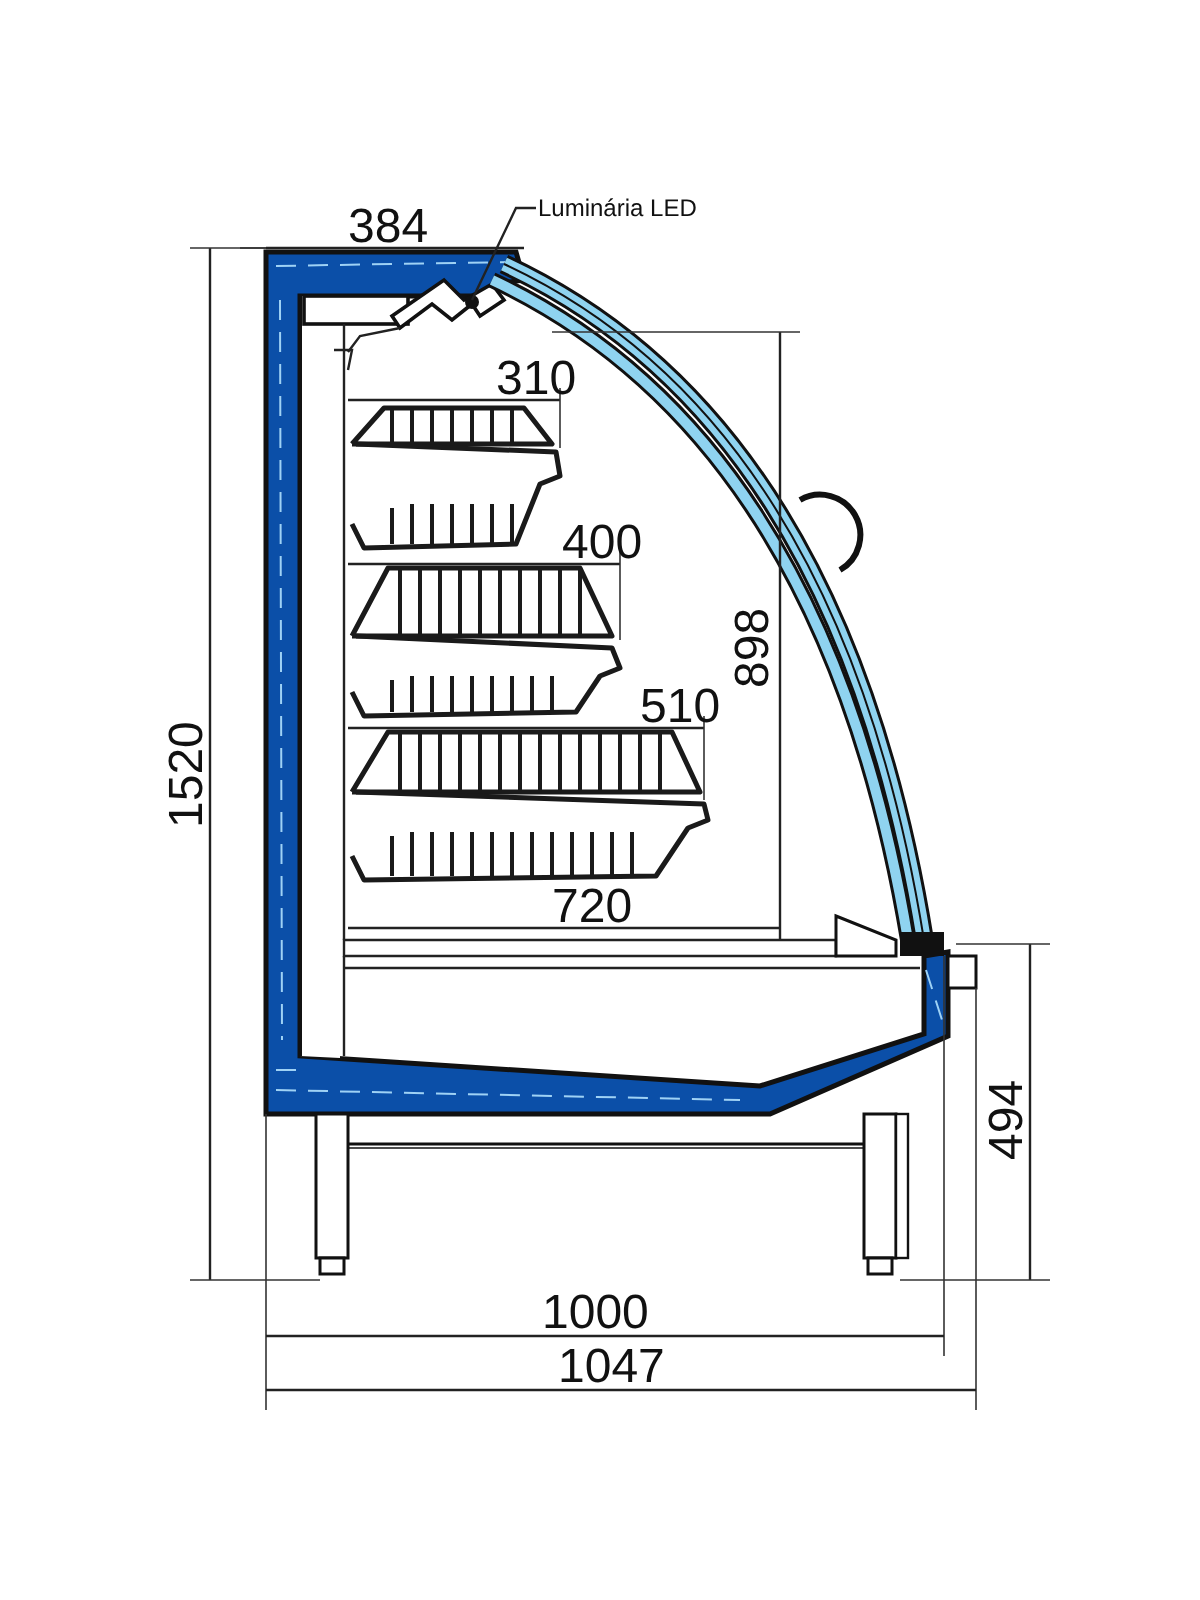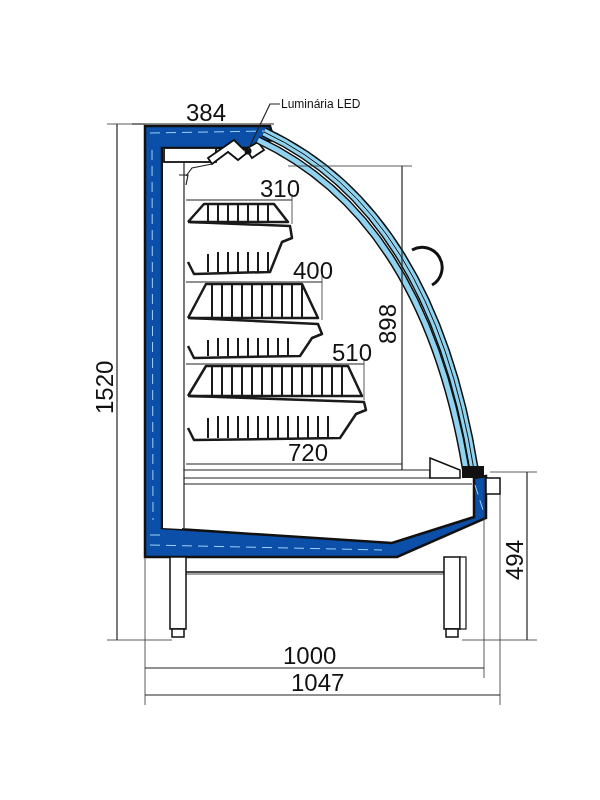--- a/index.html
+++ b/index.html
@@ -11,21 +11,21 @@
     .body-outline { stroke: #111; stroke-width: 2.5; fill: #0b4fa8; stroke-linejoin: miter; }
     .inner { stroke: #111; stroke-width: 2; fill: #ffffff; }
     .basket { stroke: #1a1a1a; stroke-width: 2.5; fill: none; stroke-linejoin: round; }
     .bar { stroke: #1a1a1a; stroke-width: 2; }
     .thin { stroke: #222; stroke-width: 1.2; fill: none; }
     .highlight { stroke: #9fd2f5; stroke-width: 1; fill: none; stroke-dasharray: 10 6; }
   </style>
 </head>
 <body>
 
-<div style="position:absolute;left:12px;top:0;width:540px;height:800px;">
+<div style="position:absolute;left:0;top:0;width:540px;height:800px;">
 <svg width="600" height="800" viewBox="0 0 600 800" xmlns="http://www.w3.org/2000/svg">
 
   <g>
 
     <path class="body-outline" d="
       M133,126 L258,126 L262,140 L248,142 L246,148 L150,148
       L150,528 L196,531 L380,543 L462,517 L462,478 L474,476 L474,518
       L385,557 L133,557 Z"></path>
 
     <path class="inner" d="M150,148 L150,528 L170,529 L170,148 Z" style="fill:#ffffff;stroke:none"></path>

